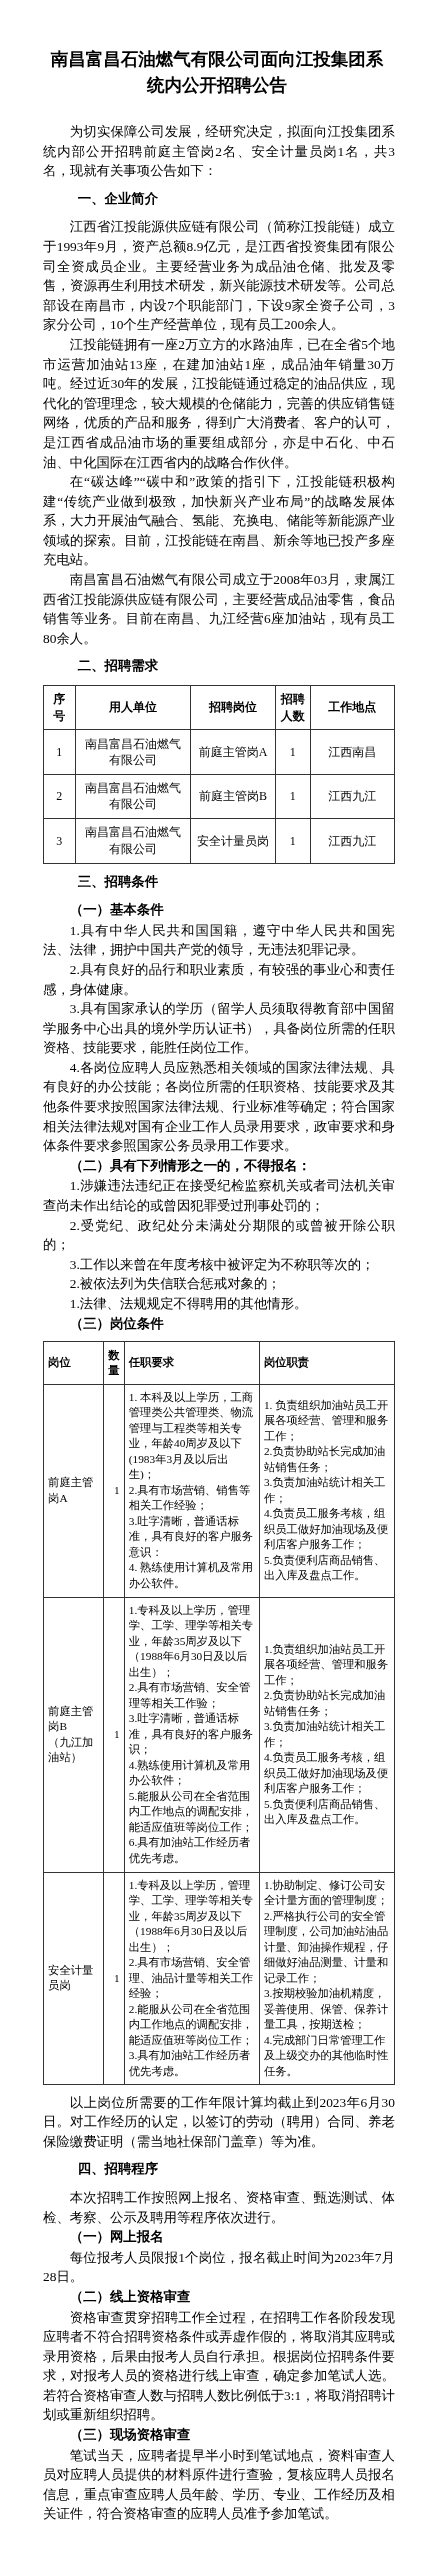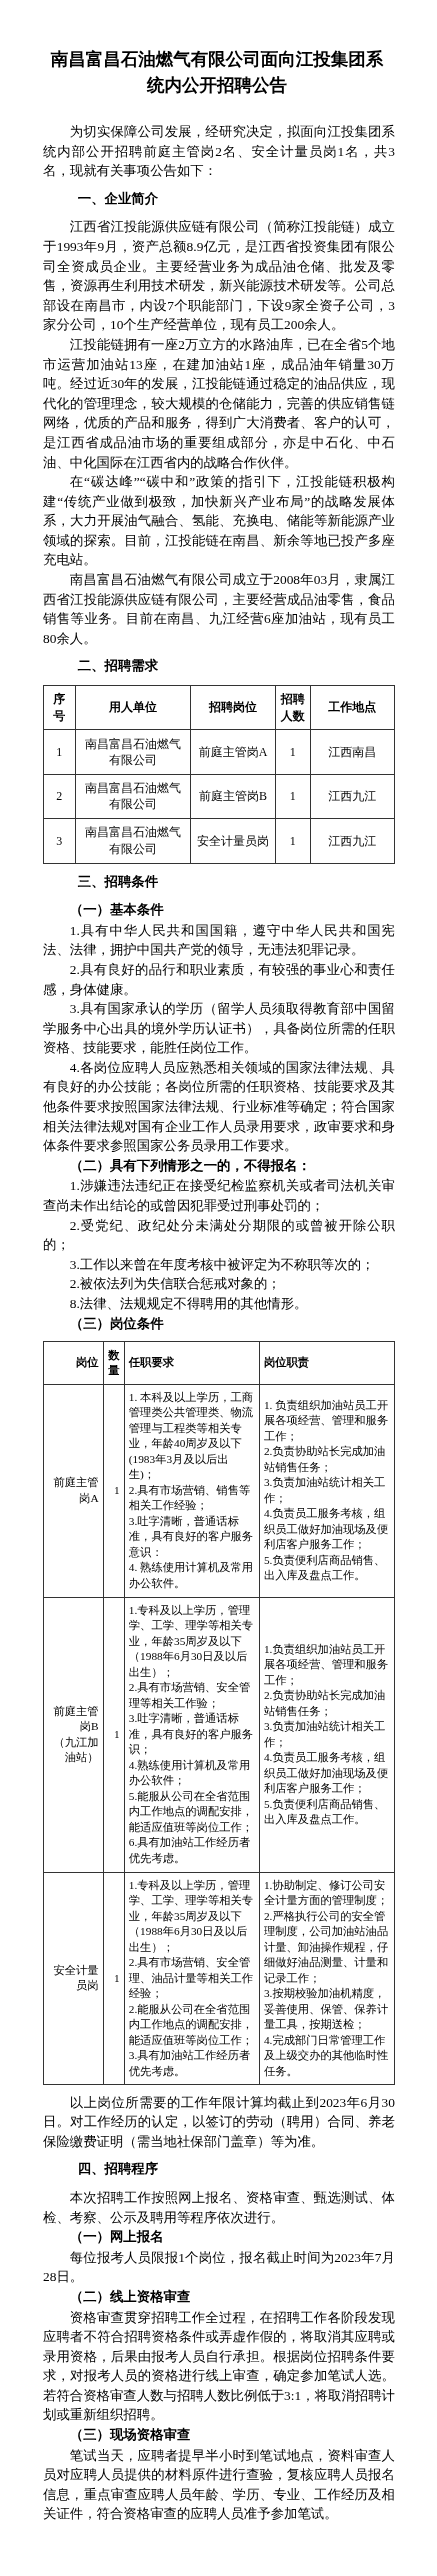--- a/index.html
+++ b/index.html
@@ -37,21 +37,21 @@
   }
   th,td{
     border:0.5px solid #333;
     font-size:12px;line-height:16.5px;
     padding:5.2px 4.1px;
     vertical-align:middle;
   }
   th{font-weight:700;text-align:center;}
   .t1 td{text-align:center;}
   .t2 th,.t2 td{font-size:11.3px;line-height:15.5px;}
-  .t2 .c-post{text-align:right;white-space:pre-line;width:17%;margin-top:44px;}
+  .t2 .c-post{text-align:left;white-space:pre-line;width:17%;margin-top:44px;}
   .t2 .c-n{text-align:right;width:6%;}
   .t2 .c-req,.t2 .c-duty{text-align:left;white-space:pre-line;width:38.5%;vertical-align:middle;}
   .t1 .c-no{width:9%;}
   .t1 .c-unit{width:33%;}
   .t1 .c-post{width:24%;}
   .t1 .c-cnt{width:10%;}
   .t1 .c-loc{width:24%;}
 </style>
 </head>
 <body>
@@ -111,21 +111,21 @@
   <p class="para">1.具有中华人民共和国国籍，遵守中华人民共和国宪法、法律，拥护中国共产党的领导，无违法犯罪记录。</p>
   <p class="para">2.具有良好的品行和职业素质，有较强的事业心和责任感，身体健康。</p>
   <p class="para">3.具有国家承认的学历（留学人员须取得教育部中国留学服务中心出具的境外学历认证书），具备岗位所需的任职资格、技能要求，能胜任岗位工作。</p>
   <p class="para">4.各岗位应聘人员应熟悉相关领域的国家法律法规、具有良好的办公技能；各岗位所需的任职资格、技能要求及其他条件要求按照国家法律法规、行业标准等确定；符合国家相关法律法规对国有企业工作人员录用要求，政审要求和身体条件要求参照国家公务员录用工作要求。</p>
 
   <h3 class="sub">（二）具有下列情形之一的，不得报名：</h3>
   <p class="para">1.涉嫌违法违纪正在接受纪检监察机关或者司法机关审查尚未作出结论的或曾因犯罪受过刑事处罚的；</p>
   <p class="para">2.受党纪、政纪处分未满处分期限的或曾被开除公职的；</p>
   <p class="para">3.工作以来曾在年度考核中被评定为不称职等次的；</p>
   <p class="para">2.被依法列为失信联合惩戒对象的；</p>
-  <p class="para">8.法律、法规规定不得聘用的其他情形。</p>
+  <p class="para">1.法律、法规规定不得聘用的其他情形。</p>
 
   <h3 class="sub">（三）岗位条件</h3>
 
   <table class="t2">
     <thead>
       <tr>
         <th class="c-post">岗位</th>
         <th class="c-n">数量</th>
         <th class="c-req">任职要求</th>
         <th class="c-duty">岗位职责</th>

